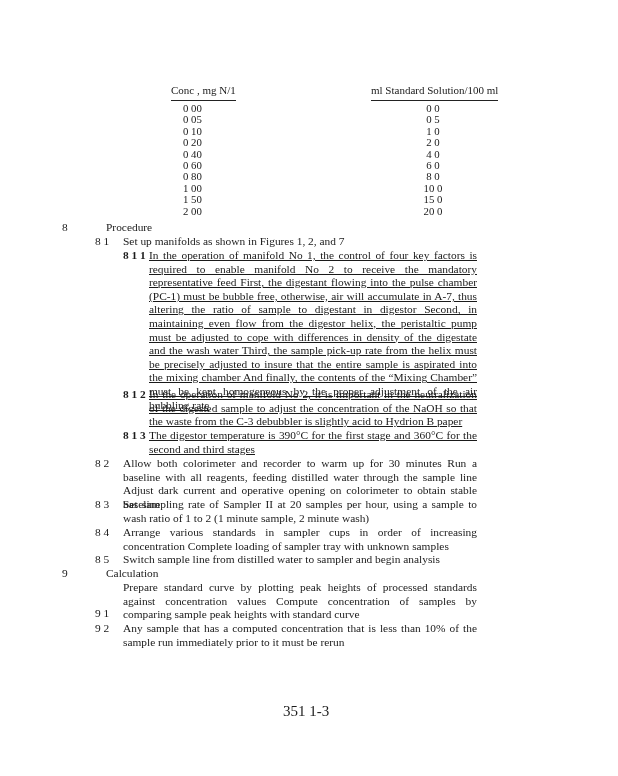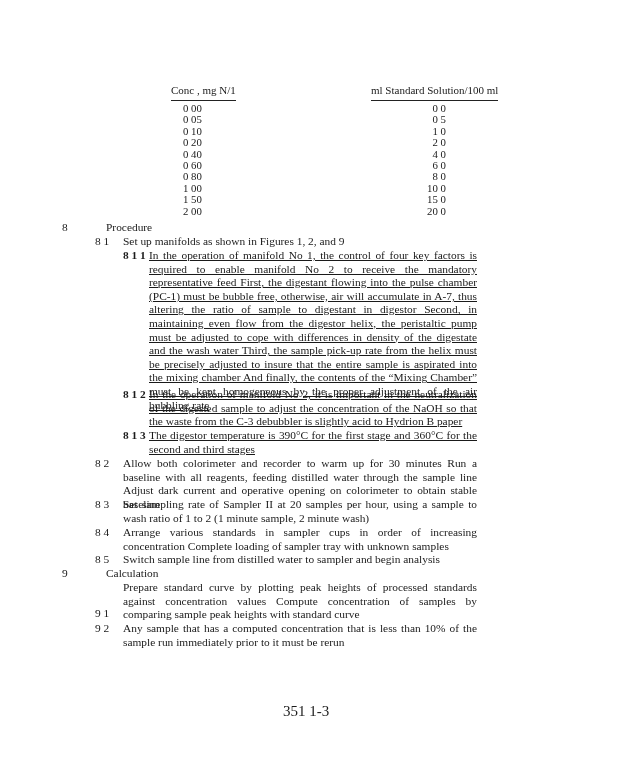--- a/index.html
+++ b/index.html
@@ -7,21 +7,21 @@
     width: 618px; height: 776px; position: relative; overflow: hidden;
     font-family: "Liberation Serif", "DejaVu Serif", serif;
     color: #1a1a1a; font-size: 11.4px; line-height: 13.6px;
   }
   .tbl-head { position: absolute; top: 84px; font-size: 11px; }
   .tbl-head span { display: inline-block; border-bottom: 1px solid #222; padding-bottom: 2px; }
   #th1 { left: 171px; }
   #th2 { left: 371px; }
   .col { position: absolute; top: 103px; font-size: 10.8px; line-height: 11.4px; }
   #col1 { left: 183px; text-align: right; }
-  #col2 { left: 420px; text-align: right; width: 26px; }
+  #col2 { left: 420px; text-align: center; width: 26px; }
   .row { white-space: nowrap; }
 
   .num { position: absolute; white-space: nowrap; }
   .txt { position: absolute; text-align: justify; text-align-last: left; }
   .sec-num { left: 62px; }
   .sec-title { left: 90px; margin-left: 16px; }
   .sub-num { left: 95px; }
   .sub-txt { left: 123px; width: 354px; }
   .subsub-num { left: 123px; font-weight: bold; }
   .subsub-txt { left: 149px; width: 328px; text-decoration: underline; }
@@ -56,21 +56,21 @@
     <div class="row">10 0</div>
     <div class="row">15 0</div>
     <div class="row">20 0</div>
   </div>
 </div>
 
 <div class="num sec-num" style="top:221px">8</div>
 <div class="num sec-title" style="top:221px">Procedure</div>
 
 <div class="num sub-num" style="top:235px">8 1</div>
-<div class="num sub-txt" style="top:235px">Set up manifolds as shown in Figures 1, 2, and 9</div>
+<div class="num sub-txt" style="top:235px">Set up manifolds as shown in Figures 1, 2, and 7</div>
 
 <div class="num subsub-num" style="top:249px">8 1 1</div>
 <div class="txt subsub-txt" style="top:249px">In the operation of manifold No 1, the control of four key factors is required to enable manifold No 2 to receive the mandatory representative feed First, the digestant flowing into the pulse chamber (PC-1) must be bubble free, otherwise, air will accumulate in A-7, thus altering the ratio of sample to digestant in digestor Second, in maintaining even flow from the digestor helix, the peristaltic pump must be adjusted to cope with differences in density of the digestate and the wash water Third, the sample pick-up rate from the helix must be precisely adjusted to insure that the entire sample is aspirated into the mixing chamber And finally, the contents of the “Mixing Chamber” must be kept homogeneous by the proper adjustment of the air bubbling rate</div>
 
 <div class="num subsub-num" style="top:388px">8 1 2</div>
 <div class="txt subsub-txt" style="top:388px">In the operation of manifold No 2, it is important in the neutralization of the digested sample to adjust the concentration of the NaOH so that the waste from the C-3 debubbler is slightly acid to Hydrion B paper</div>
 
 <div class="num subsub-num" style="top:429px">8 1 3</div>
 <div class="txt subsub-txt" style="top:429px">The digestor temperature is 390°C for the first stage and 360°C for the second and third stages</div>
 

